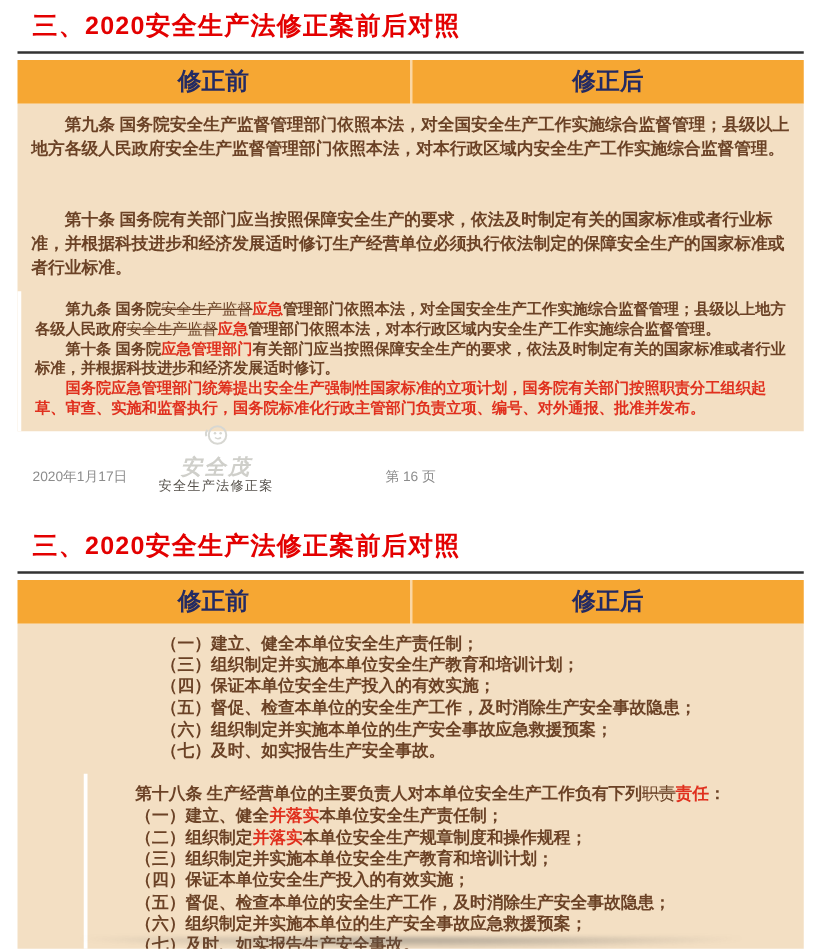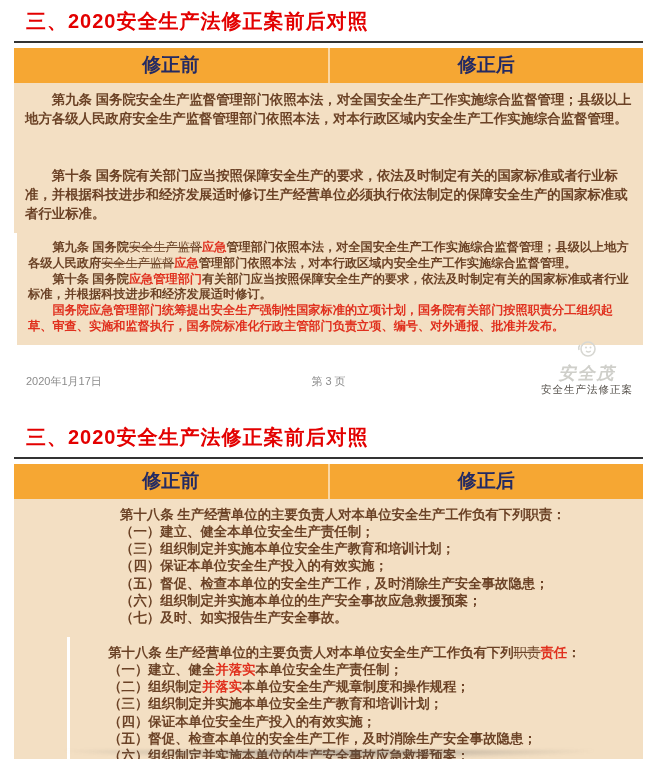--- a/index.html
+++ b/index.html
@@ -39,22 +39,22 @@
     font-size:13.4px;line-height:1.42;font-weight:600;
   }
   .col-after{border-left:3px solid #ffffff;}
   .fs-small{font-size:12.2px;line-height:1.29;}
   .lh-tight{line-height:1.29;}
   .para{margin:0;text-indent:2em;}
   .para.gap{margin-top:38px;}
   .run-red{color:var(--hl);font-weight:bold;}
   .run-strike{text-decoration:line-through;font-weight:normal;}
   .footer{
-    display:flex;justify-content:space-between;align-items:flex-end;
-    padding:2px 10px 0 12px;height:50px;
+    display:flex;justify-content:flex-start;align-items:flex-end;
+    padding:2px 10px 0 12px;height:50px;gap:25px;
   }
   .f-date,.f-page{color:var(--footer-gray);font-size:11px;padding-bottom:6px;}
   .f-page{position:absolute;left:50%;transform:translateX(-50%);}
   .brand{text-align:right;line-height:1;}
   .logo-row{display:flex;align-items:center;justify-content:flex-end;gap:3px;flex-direction:column;}
   .logo-face{display:inline-block;}
   .brand-name{
     font-size:17px;color:#cfcfca;font-weight:bold;letter-spacing:2px;
     font-style:italic;
   }
@@ -84,21 +84,21 @@
         </div>
       <div class="col col-after fs-small">
           <p class="para"><span>第九条  国务院</span><span class="run-strike">安全生产监督</span><span class="run-red">应急</span><span>管理部门依照本法，对全国安全生产工作实施综合监督管理；县级以上地方各级人民政府</span><span class="run-strike">安全生产监督</span><span class="run-red">应急</span><span>管理部门依照本法，对本行政区域内安全生产工作实施综合监督管理。</span></p>
           <p class="para"><span>第十条  国务院</span><span class="run-red">应急管理部门</span><span>有关部门应当按照保障安全生产的要求，依法及时制定有关的国家标准或者行业标准，并根据科技进步和经济发展适时修订。</span></p>
           <p class="para"><span class="run-red">国务院应急管理部门统筹提出安全生产强制性国家标准的立项计划，国务院有关部门按照职责分工组织起草、审查、实施和监督执行，国务院标准化行政主管部门负责立项、编号、对外通报、批准并发布。</span></p>
         </div>
     </div>
   </div>
   <div class="footer">
     <span class="f-date">2020年1月17日</span>
-    <span class="f-page">第 3 页</span>
+    <span class="f-page">第 16 页</span>
     <div class="brand">
       <div class="logo-row">
         <span class="logo-face">
           <svg width="20" height="20" viewBox="0 0 20 20">
             <path d="M3 6 Q1 8 2 11" stroke="#d7d7d2" stroke-width="1.5" fill="none"></path>
             <circle cx="11" cy="10" r="7" stroke="#d7d7d2" stroke-width="1.6" fill="none"></circle>
             <circle cx="9" cy="8.5" r="1" fill="#d7d7d2"></circle>
             <circle cx="13.5" cy="8.5" r="1" fill="#d7d7d2"></circle>
             <path d="M9 12 Q11.3 14 13.8 12" stroke="#d7d7d2" stroke-width="1.3" fill="none"></path>
           </svg>
@@ -113,21 +113,20 @@
 <section class="slide slide-2">
   <h1 class="title">三、2020安全生产法修正案前后对照</h1>
   <hr class="rule">
   <div class="cmp-table">
     <div class="thead">
       <div class="hcell">修正前</div>
       <div class="hcell">修正后</div>
     </div>
     <div class="tbody">
       <div class="col col-before lh-tight">
-          <p class="para"><span>第十八条  生产经营单位的主要负责人对本单位安全生产工作负有下列职责：</span></p>
           <p class="para"><span>（一）建立、健全本单位安全生产责任制；</span></p>
           <p class="para"><span>（三）组织制定并实施本单位安全生产教育和培训计划；</span></p>
           <p class="para"><span>（四）保证本单位安全生产投入的有效实施；</span></p>
           <p class="para"><span>（五）督促、检查本单位的安全生产工作，及时消除生产安全事故隐患；</span></p>
           <p class="para"><span>（六）组织制定并实施本单位的生产安全事故应急救援预案；</span></p>
           <p class="para"><span>（七）及时、如实报告生产安全事故。</span></p>
         </div>
       <div class="col col-after lh-tight">
           <p class="para"><span>第十八条  生产经营单位的主要负责人对本单位安全生产工作负有下列</span><span class="run-strike">职责</span><span class="run-red">责任</span><span>：</span></p>
           <p class="para"><span>（一）建立、健全</span><span class="run-red">并落实</span><span>本单位安全生产责任制；</span></p>

